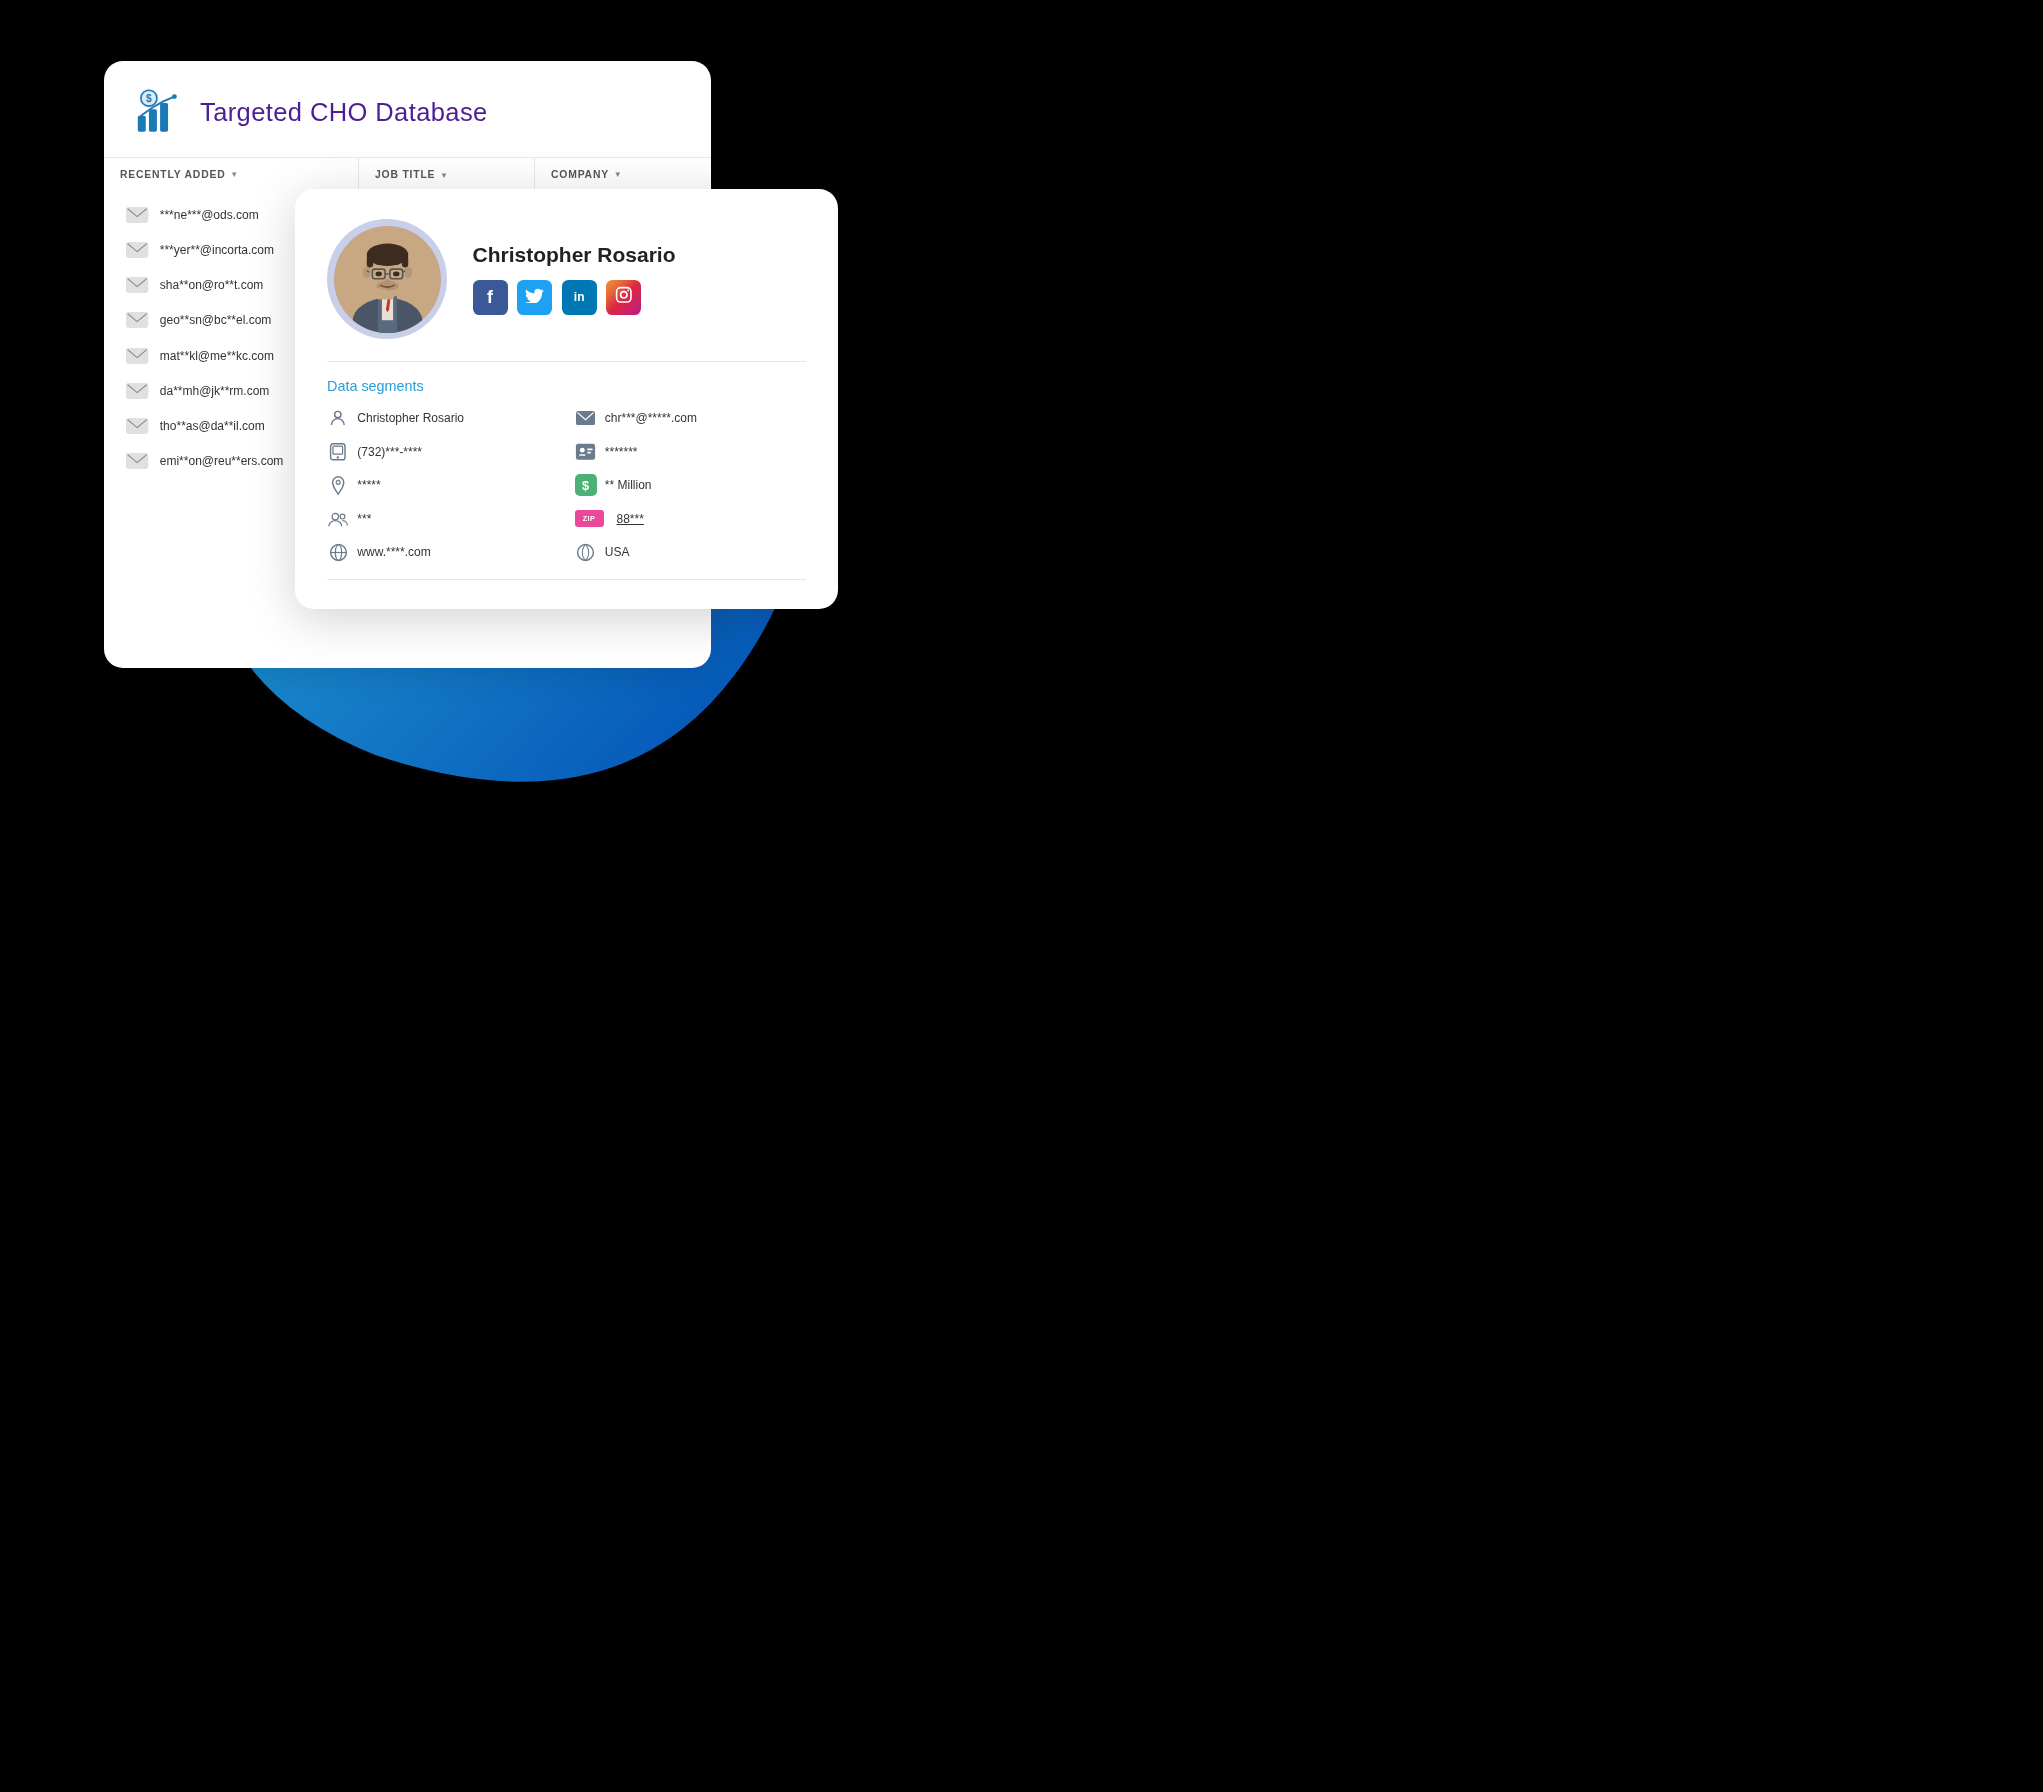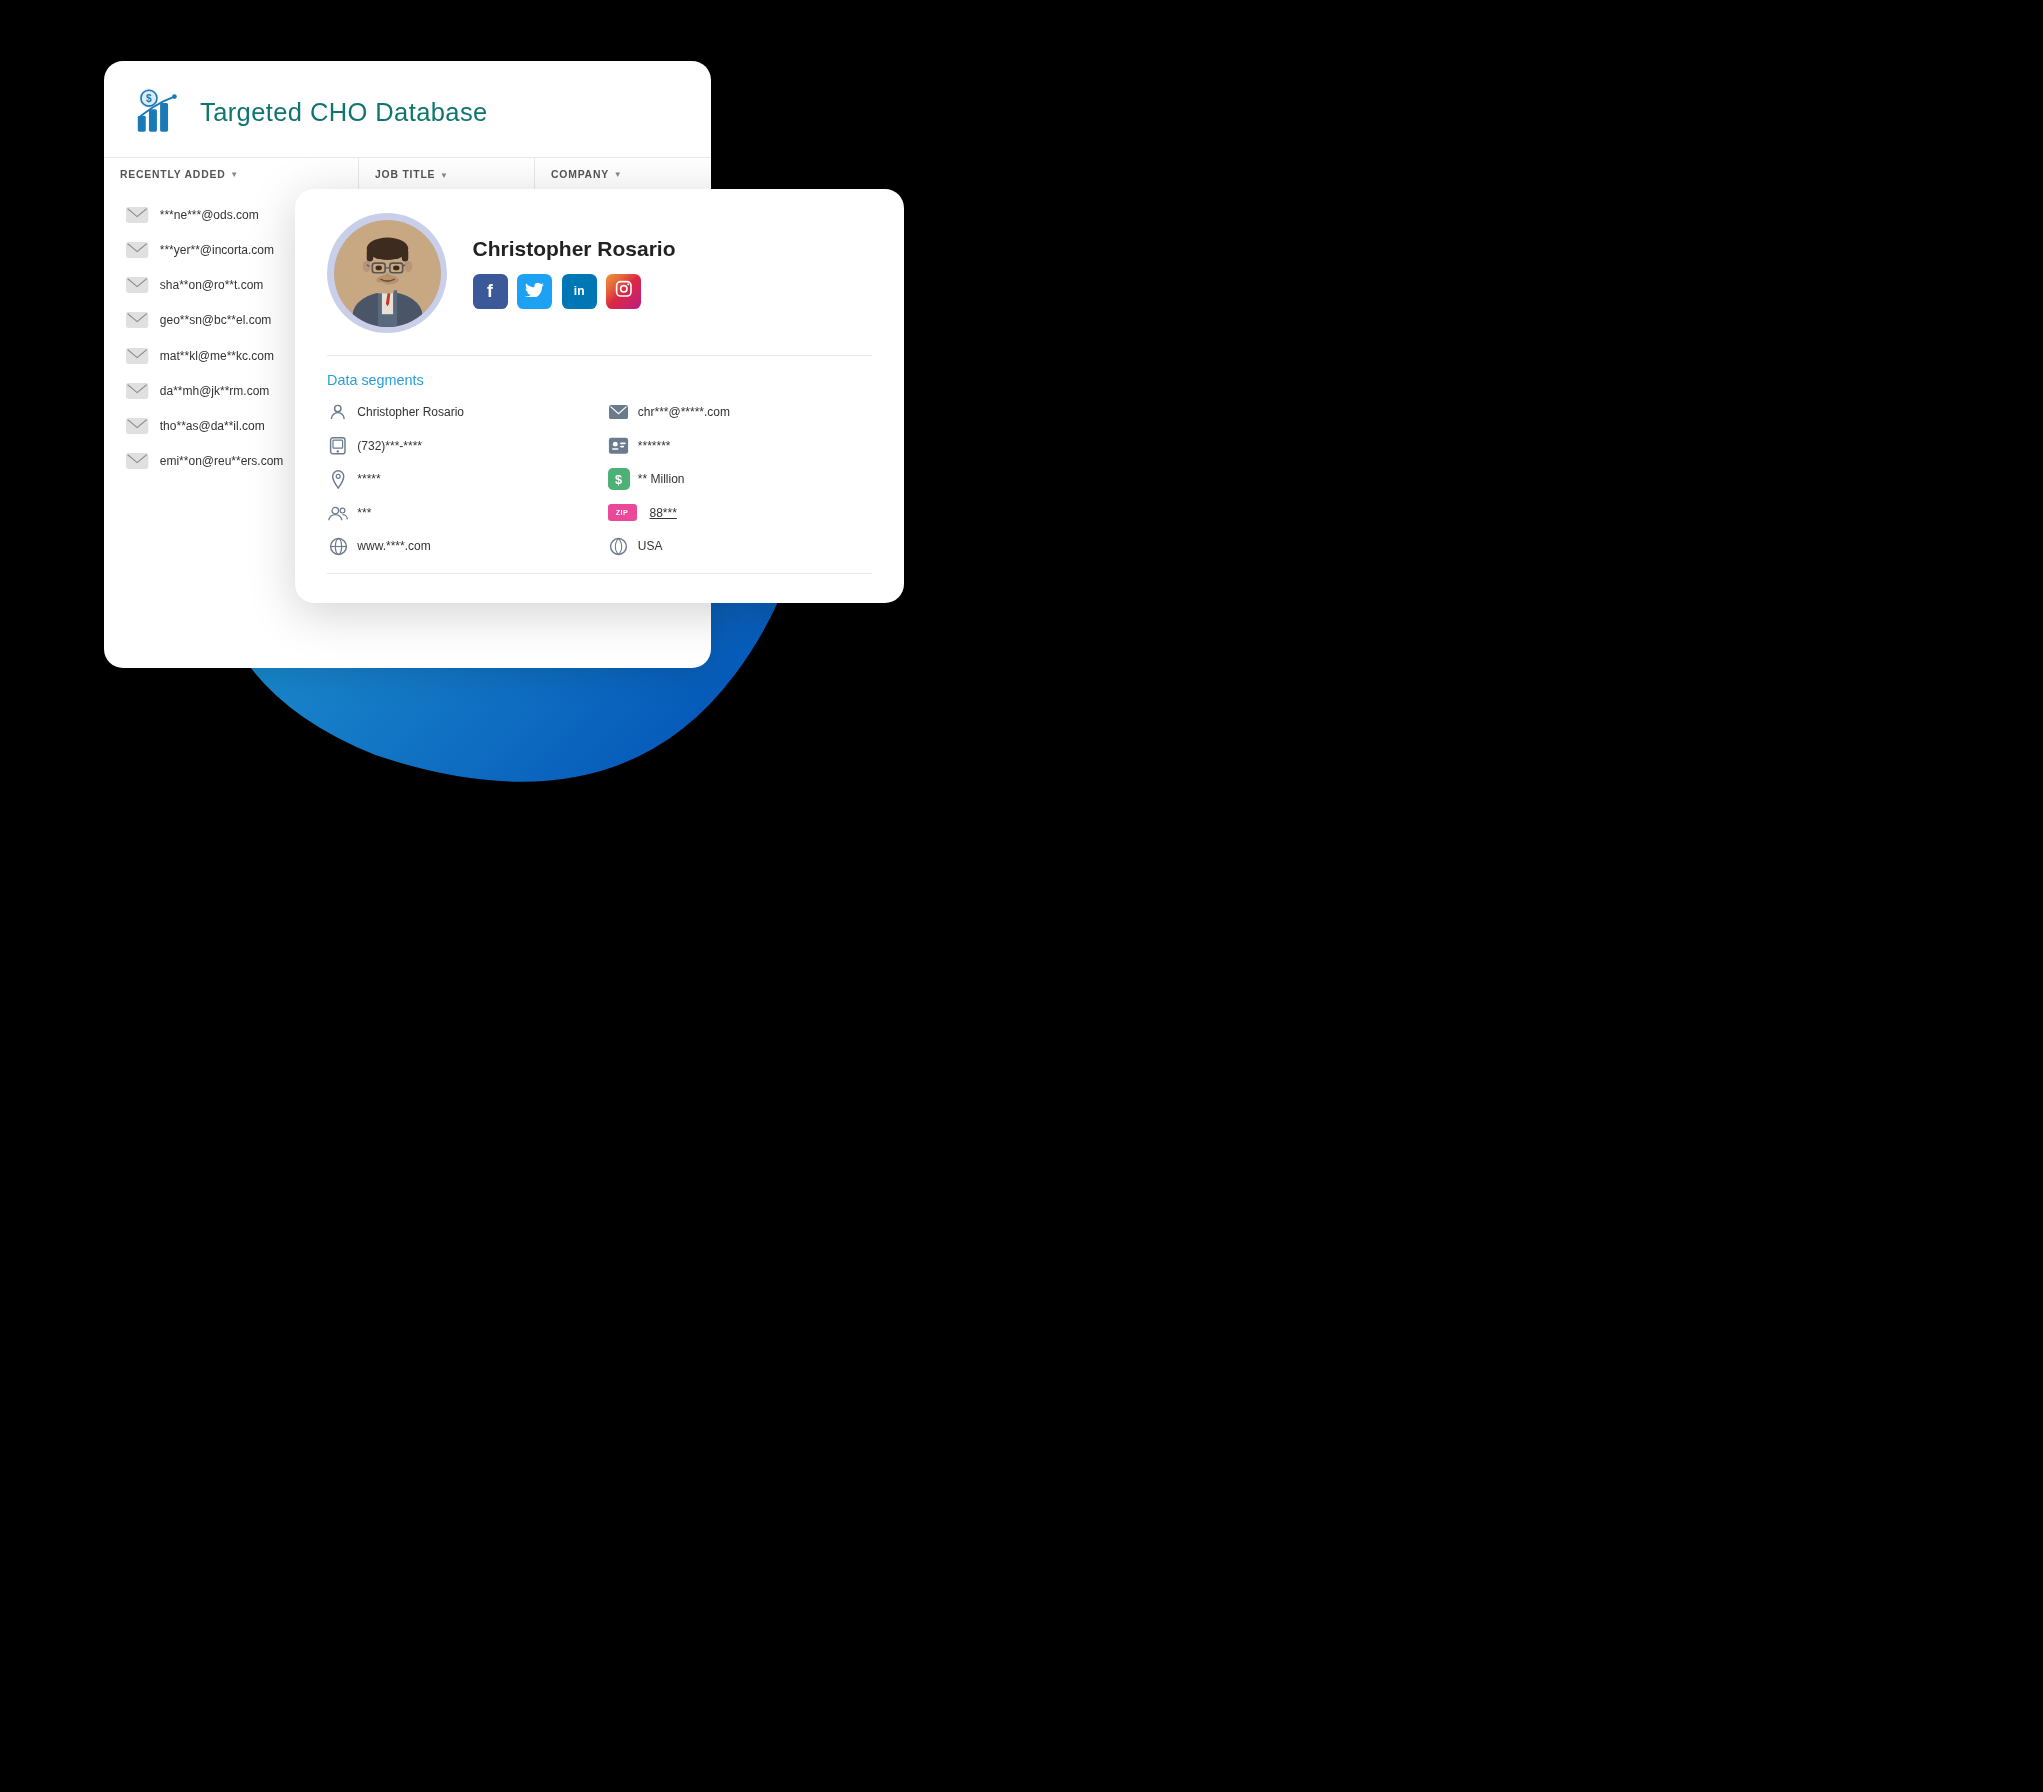--- a/index.html
+++ b/index.html
@@ -55,21 +55,21 @@
     .logo-icon {
       width: 51px;
       height: 51px;
       display: flex;
       align-items: center;
       justify-content: center;
     }
 
     .main-card-title {
       font-size: 25.5px;
-      color: #0f766e;
+      color: #4c1d95;
       font-weight: 400;
       letter-spacing: 0.4px;
     }
 
     
     .col-headers {
       display: flex;
       border-top: 0.8px solid #e8e8e8;
     }
 
@@ -124,26 +124,26 @@
       align-items: center;
       justify-content: center;
       flex-shrink: 0;
     }
 
     
     .profile-card {
       position: absolute;
       top: 160px;
       left: 223px;
-      width: 609px;
+      width: 543px;
       background: #fff;
       border-radius: 19px;
       box-shadow: 0 9.6px 48px rgba(0,0,0,0.18);
       z-index: 10;
-      padding: 24px 32px 29px 32px;
+      padding: 30px 32px 29px 32px;
     }
 
     .profile-top {
       display: flex;
       align-items: center;
       gap: 25.5px;
       padding-bottom: 22.3px;
       border-bottom: 0.8px solid #e8e8e8;
     }
 

